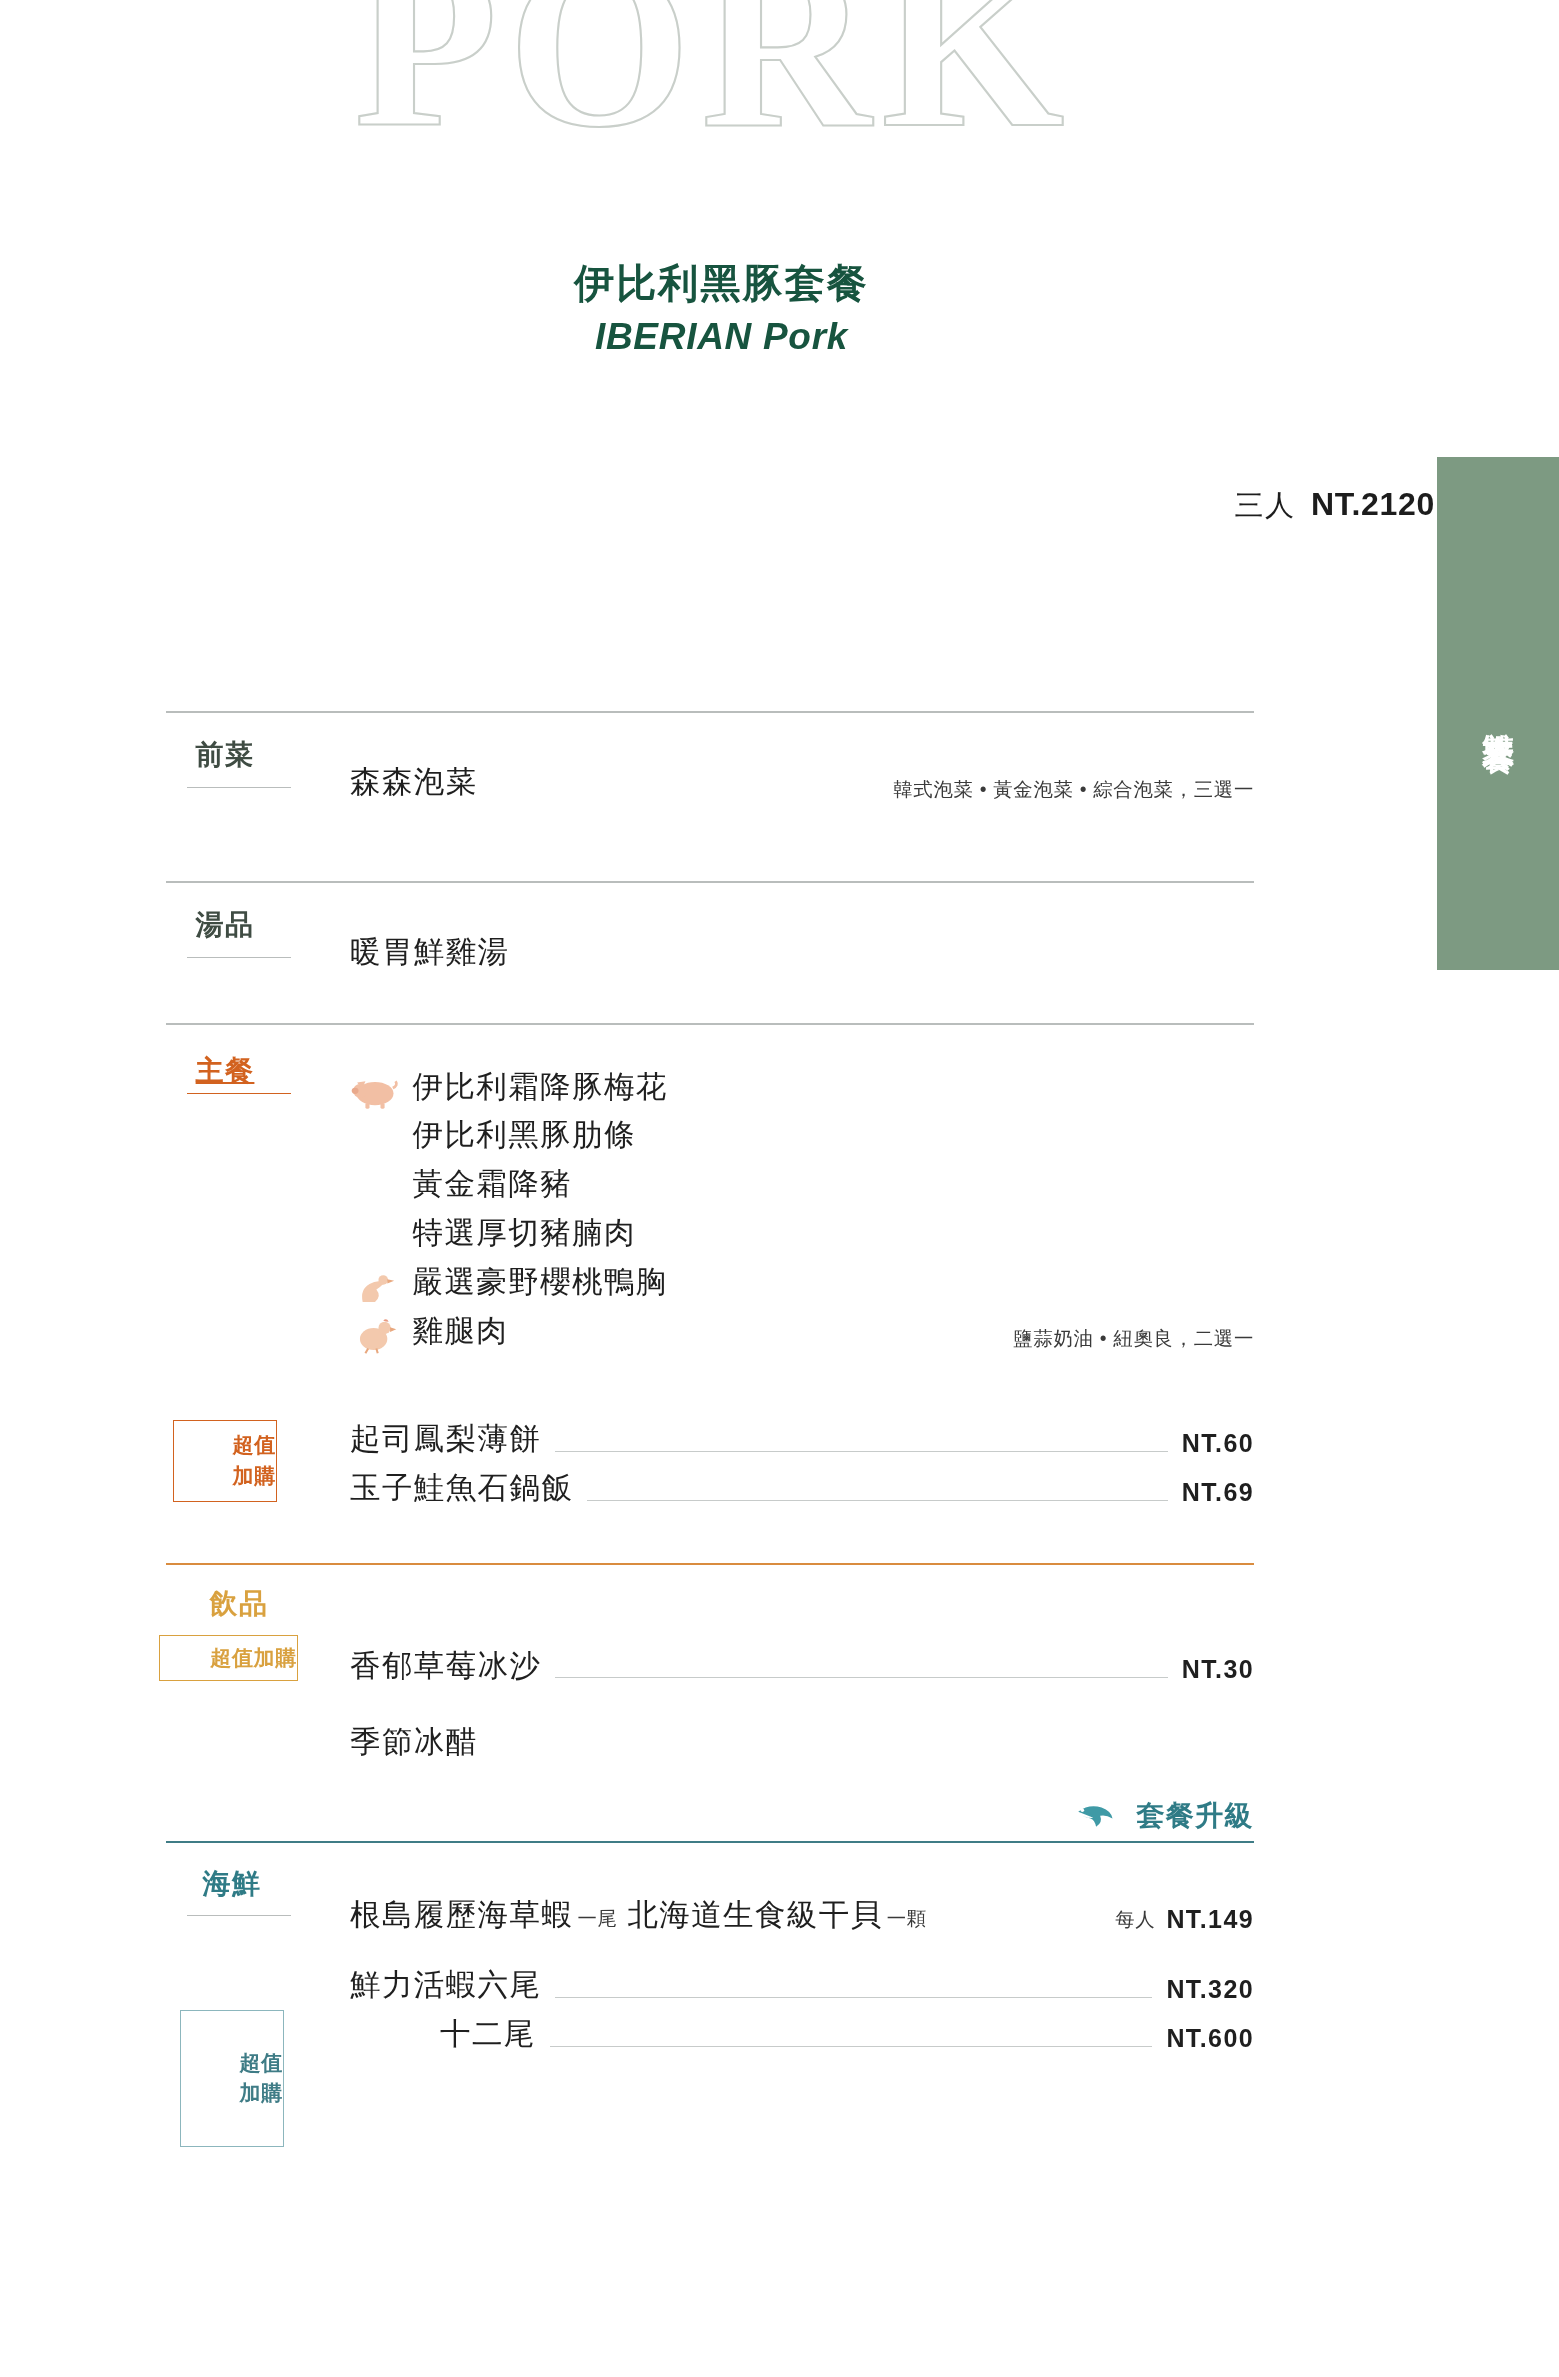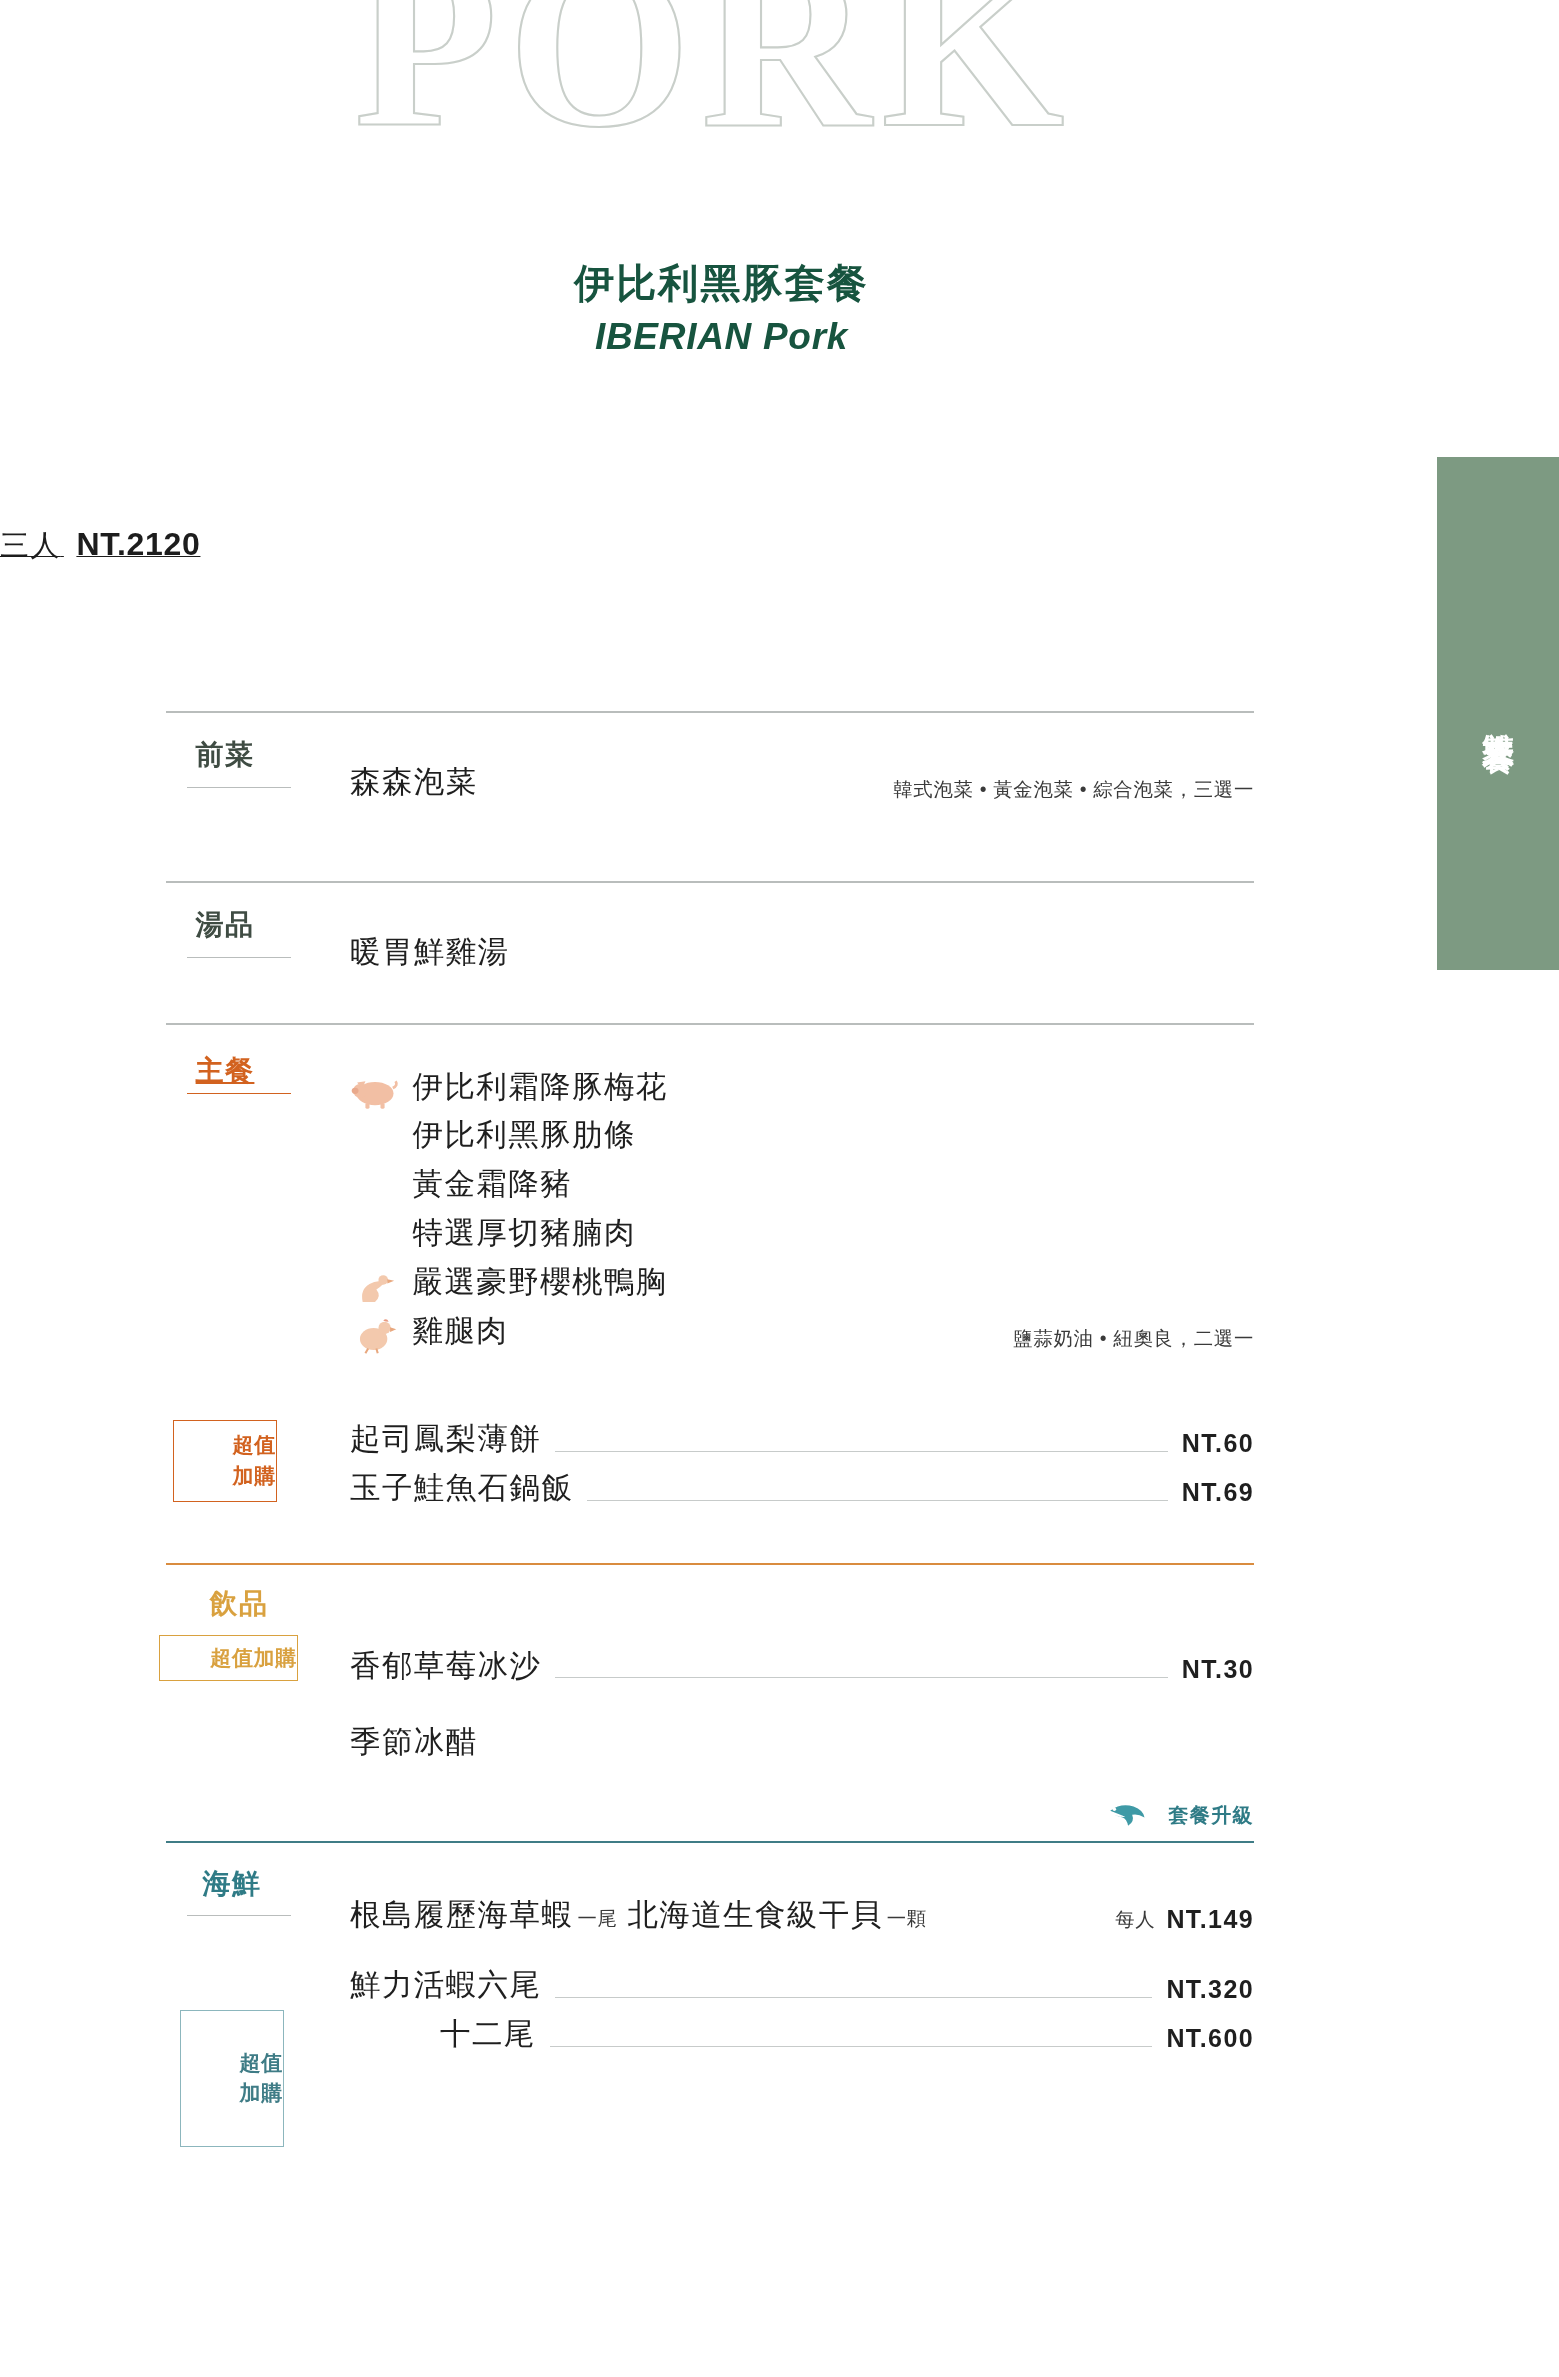--- a/index.html
+++ b/index.html
@@ -79,25 +79,24 @@
     font-size: 37px;
     font-weight: 700;
     font-style: italic;
     letter-spacing: 0.7px;
     margin-top: 5.5px;
     font-family: "Liberation Sans", sans-serif;
   }
   .price-block {
     position: absolute;
     left: 0;
-    top: 526px;
+    top: 486px;
     width: 1435px;
-    text-align: left;
+    text-align: right;
     color: #1d1d1d;
-    text-decoration: underline;
   }
   .price-persons {
     font-size: 29px;
     letter-spacing: 1.4px;
   }
   .price-amount {
     font-size: 32px;
     font-weight: 700;
     letter-spacing: 0.7px;
     margin-left: 12.5px;
@@ -210,21 +209,21 @@
   .badge.teal { border-color: #8cb6bd; color: #3f7c86; }
   .badge.one-line { padding: 7px 0; width: 139px; }
 
   .upgrade {
     position: absolute;
     right: 0;
     top: -40px;
     display: flex;
     align-items: center;
     color: #2f7b86;
-    font-size: 20px;
+    font-size: 28px;
     font-weight: 700;
     letter-spacing: 1.4px;
     background: #ffffff;
     padding-left: 11px;
   }
   .shrimp-icon { width: 51px; height: 37px; margin-right: 11px; }
 </style>
 </head>
 <body>
 

